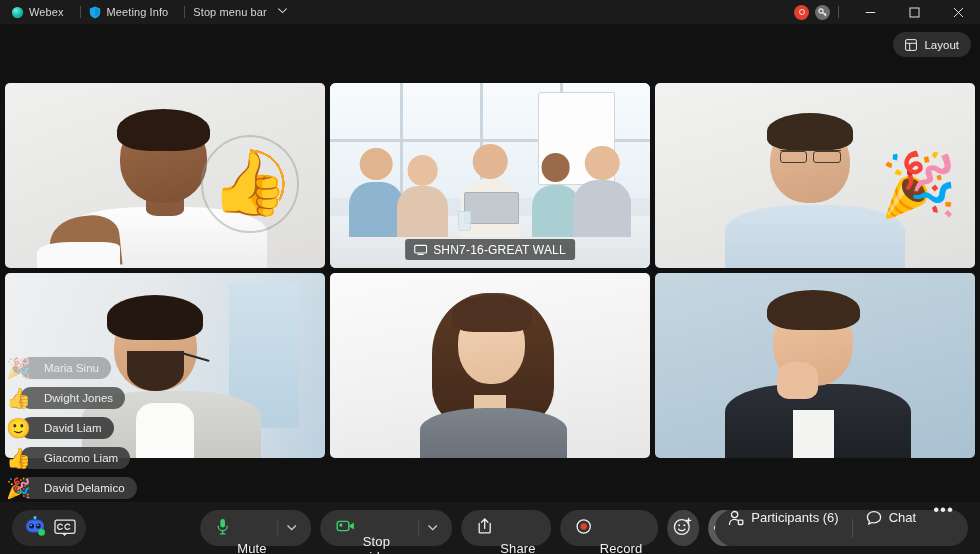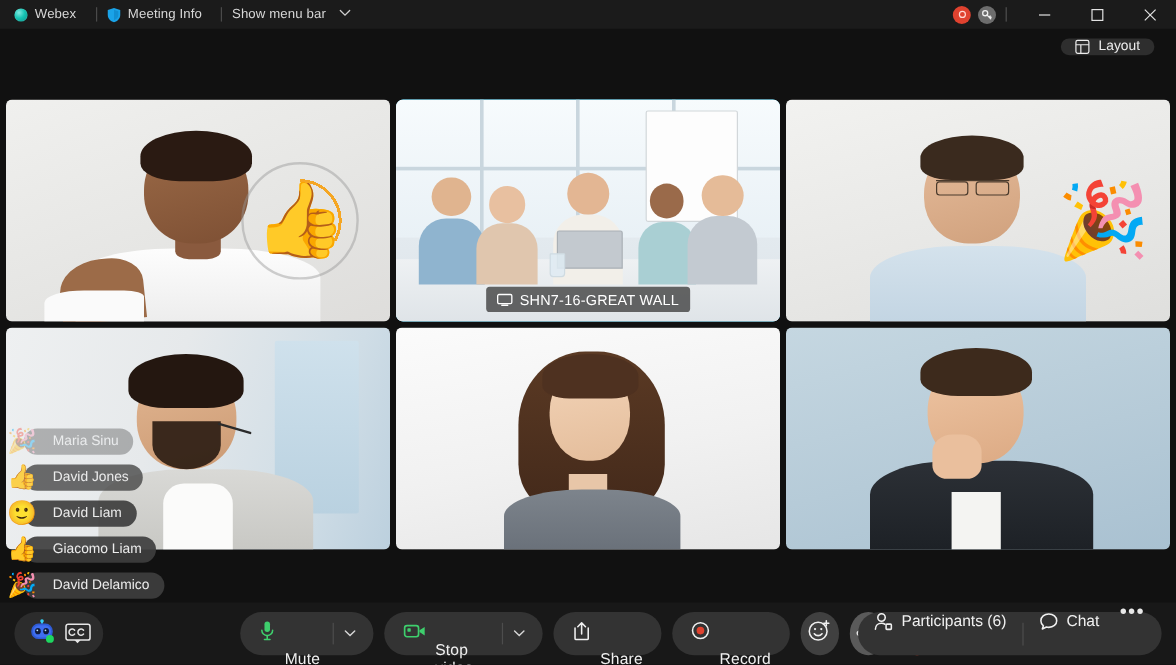--- a/index.html
+++ b/index.html
@@ -44,22 +44,22 @@
   .badge-key svg { display:block; }
   .tb-divider { width:1px; height:12px; background:#4f4f4f; margin:0 9px 0 8px; }
   .wbtn {
     width:44px; height:24px; display:flex; align-items:center; justify-content:center;
     color:#e2e2e2;
   }
   .wbtn svg { display:block; }
 
   
   .layout-btn {
-    position:absolute; top:32px; right:18px;
-    height:14px; padding:0 12px; border-radius:13px;
+    position:absolute; top:32px; right:9px;
+    height:25px; padding:0 12px; border-radius:13px;
     background:#2e2e2e; display:flex; align-items:center; gap:7px;
     font-size:11.5px; color:#ececec;
   }
   .layout-btn .grid-ico { width:12px; height:12px; display:block; }
 
   
   .grid {
     position:absolute; left:5px; top:83px; width:970px; height:375px;
     display:grid; grid-template-columns:repeat(3,1fr); grid-template-rows:repeat(2,1fr);
     gap:5px;
@@ -257,21 +257,21 @@
             <path d="M6 .6 11.2 2.4v4.2c0 3-2.2 5.2-5.2 5.9C3 11.8.8 9.6.8 6.6V2.4z" fill="#1aa3e8"></path>
             <path d="M6 2.1 9.6 3.4v3.2c0 2-1.5 3.6-3.6 4.2z" fill="#0d7fc0" opacity=".55"></path>
           </svg>
         </span>
         <span class="lbl">Meeting Info</span>
       </div>
 
       <span class="tb-sep"></span>
 
       <div class="tb-item">
-        <span class="lbl">Show menu bar</span>
+        <span class="lbl">Stop menu bar</span>
         <span class="tb-caret">
           <svg width="9" height="6" viewBox="0 0 9 6">
               <path d="M.6.8 4.5 4.6 8.4.8" stroke="#cfcfcf" stroke-width="1.1" fill="none" stroke-linecap="round"></path>
             </svg>
         </span>
       </div>
     </div>
 
     <div class="tb-right">
       <span class="badge-rec">
@@ -422,21 +422,21 @@
     </div>
   </div>
 
   <div class="toasts">
     <div class="toast fade1">
       <span class="emo">🎉</span>
       <span class="pill">Maria Sinu</span>
     </div>
     <div class="toast fade2">
       <span class="emo">👍</span>
-      <span class="pill">David Jones</span>
+      <span class="pill">Dwight Jones</span>
     </div>
     <div class="toast">
       <span class="emo">🙂</span>
       <span class="pill">David Liam</span>
     </div>
     <div class="toast">
       <span class="emo">👍</span>
       <span class="pill">Giacomo Liam</span>
     </div>
     <div class="toast">

